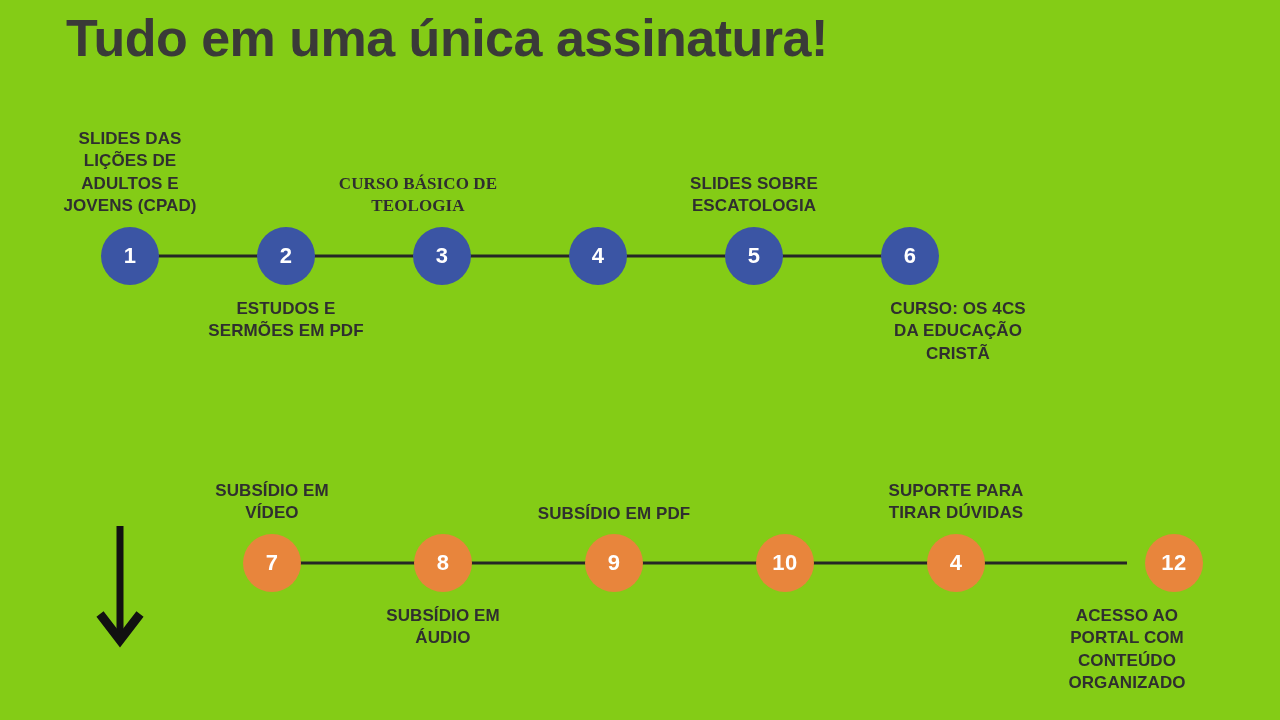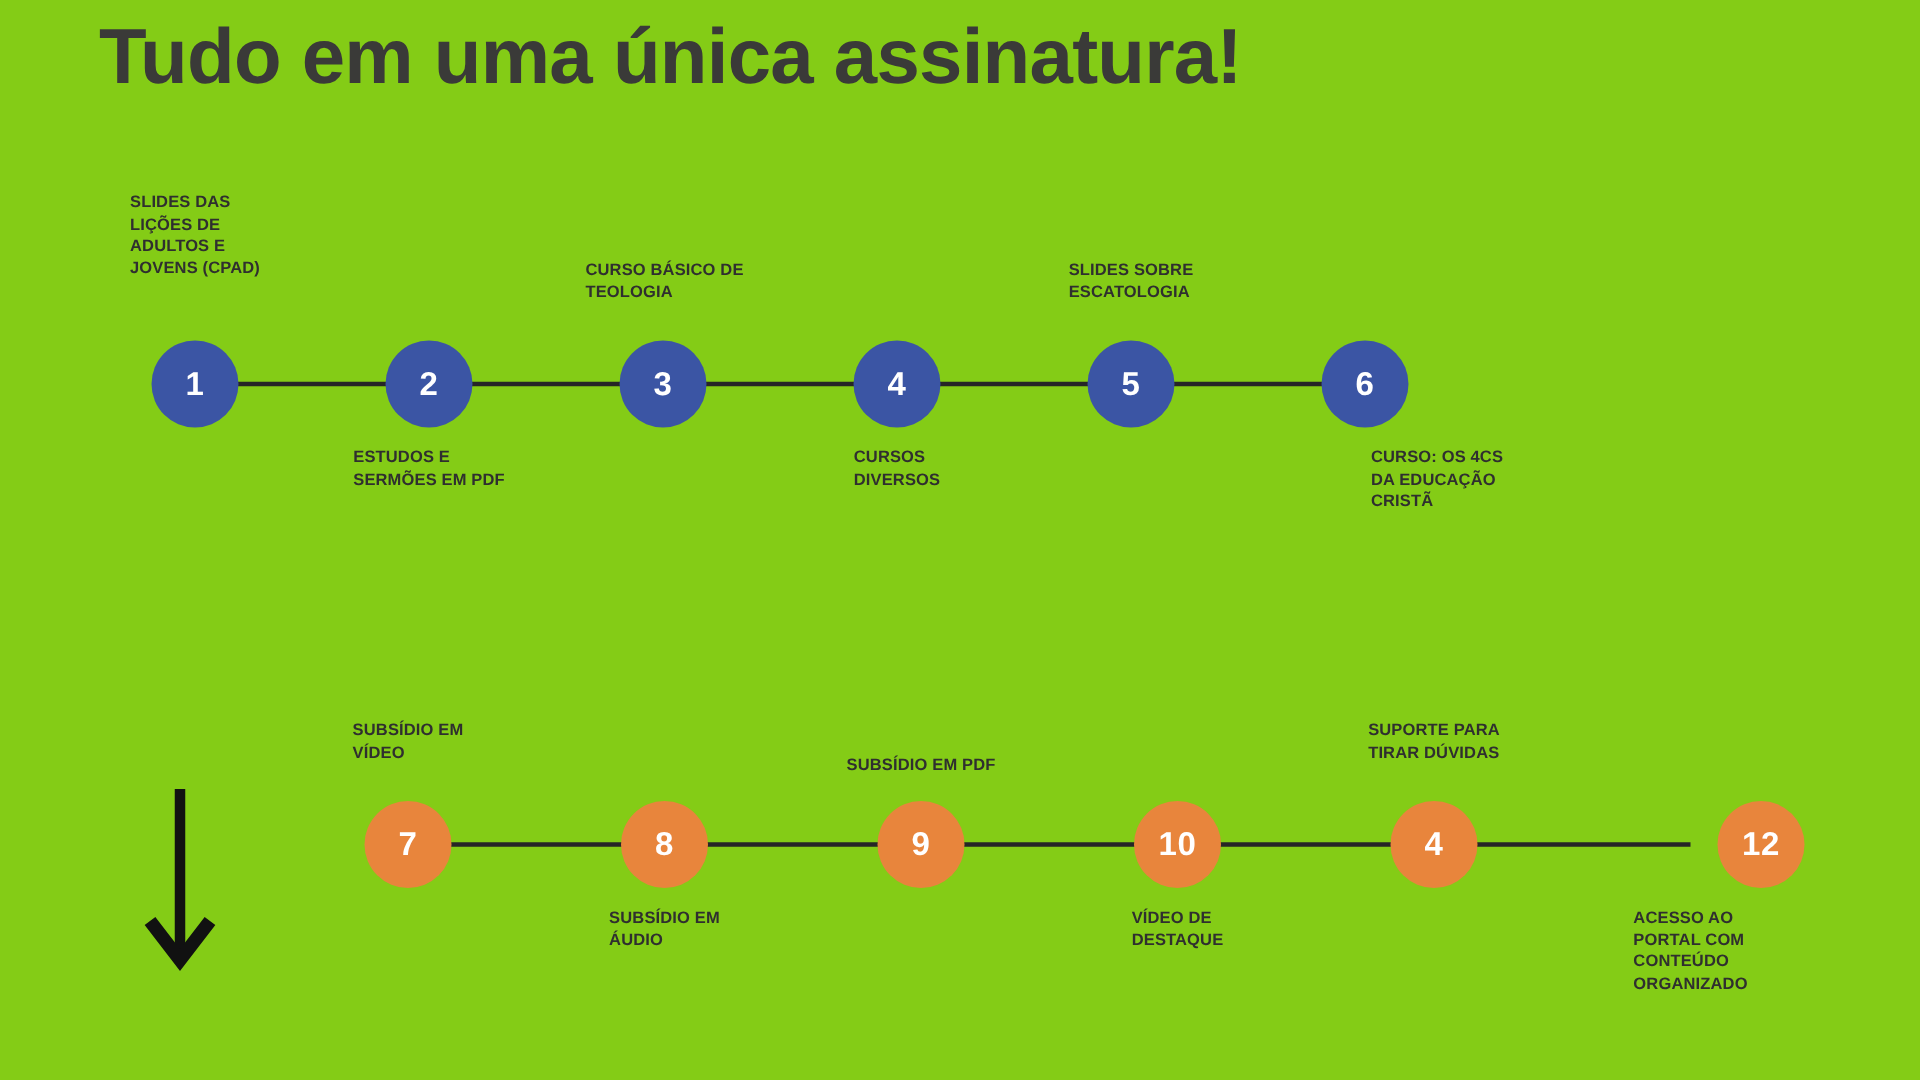--- a/index.html
+++ b/index.html
@@ -65,24 +65,24 @@
     letter-spacing: 0.5px;
     box-sizing: border-box;
   }
   .node.blue   { background: #3b55a4; }
   .node.orange { background: #e8853c; }
 
   
   .caption {
     position: absolute;
     font-family: "Liberation Sans", sans-serif;
-    font-size: 11px;
+    font-size: 17px;
     font-weight: bold;
     color: #2f2f2f;
-    text-align: left;
+    text-align: center;
     line-height: 1.32;
     letter-spacing: 0.1px;
     white-space: pre-line;
     transform: translateX(-50%);
   }
   .caption.above {  }
 
   
   .down-arrow {
     position: absolute;
@@ -149,35 +149,31 @@
       <polyline points="4,90 24,116 44,90" fill="none" stroke="#111111" stroke-width="9" stroke-linecap="butt" stroke-linejoin="miter"></polyline>
     </svg>
   </div>
 
 <div class="caption above" style="left: 130px; top: 128px;">SLIDES DAS
 LIÇÕES DE
 ADULTOS E
 JOVENS (CPAD)</div>
     <div class="caption below" style="left: 286px; top: 298px;">ESTUDOS E
 SERMÕES EM PDF</div>
-    <div class="caption above" style="left: 443px; top: 173px;">CURSO BÁSICO DE
+    <div class="caption above" style="left: 418px; top: 173px; font-family: Liberation Serif, serif;">CURSO BÁSICO DE
 TEOLOGIA</div>
-    <div class="caption below" style="left: 598px; top: 298px;">CURSOS
-DIVERSOS</div>
     <div class="caption above" style="left: 754px; top: 173px;">SLIDES SOBRE
 ESCATOLOGIA</div>
     <div class="caption below" style="left: 910px; top: 298px; margin-left: 48px;">CURSO: OS 4CS
 DA EDUCAÇÃO
 CRISTÃ</div>
     <div class="caption above" style="left: 272px; top: 480px;">SUBSÍDIO EM
 VÍDEO</div>
     <div class="caption below" style="left: 443px; top: 605px;">SUBSÍDIO EM
 ÁUDIO</div>
     <div class="caption above" style="left: 614px; top: 502.5px;">SUBSÍDIO EM PDF</div>
-    <div class="caption below" style="left: 785px; top: 605px;">VÍDEO DE
-DESTAQUE</div>
     <div class="caption above" style="left: 956px; top: 480px;">SUPORTE PARA
 TIRAR DÚVIDAS</div>
     <div class="caption below" style="left: 1127px; top: 605px;">ACESSO AO
 PORTAL COM
 CONTEÚDO
 ORGANIZADO</div>
   </div>
 
 </body></html>

